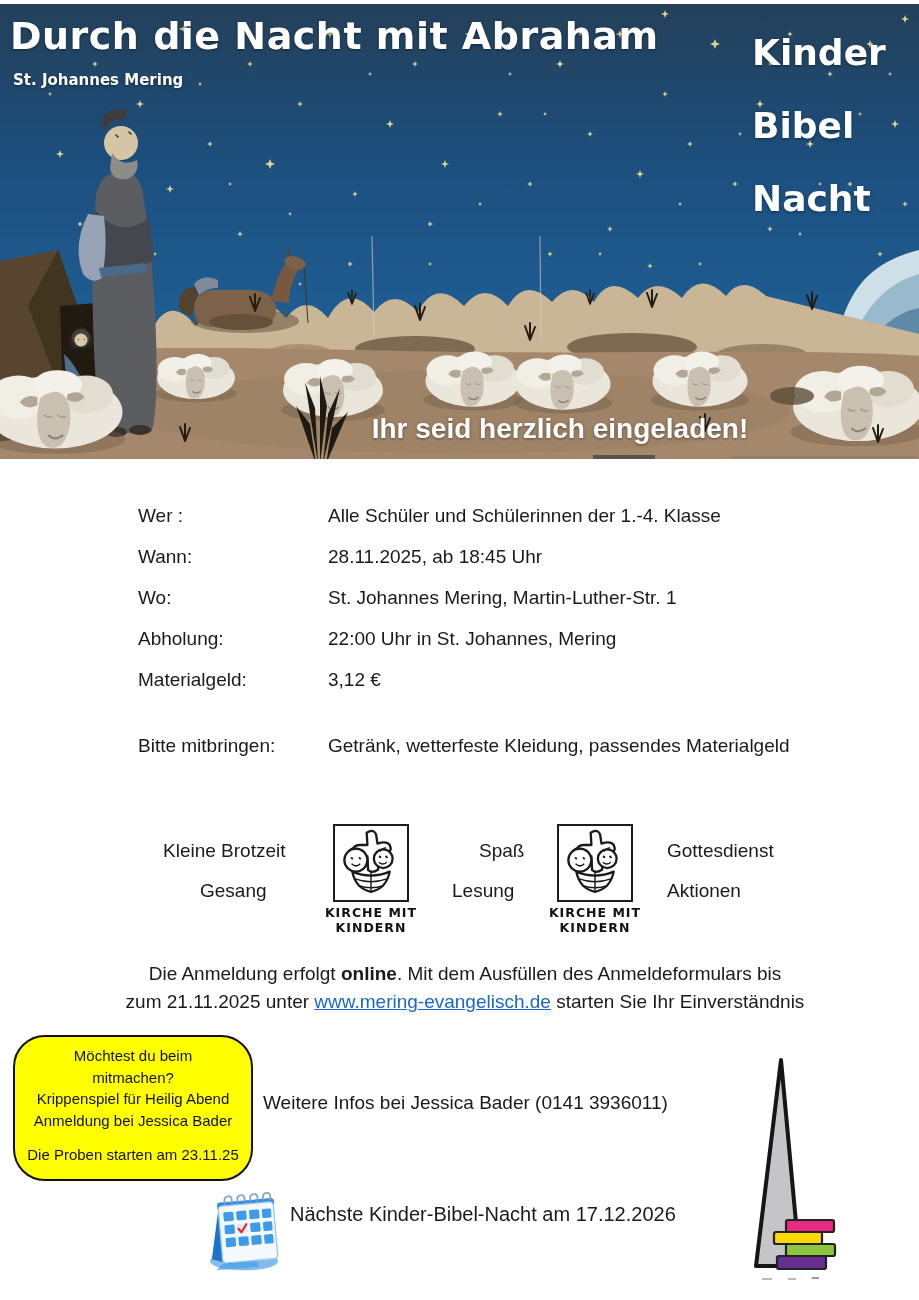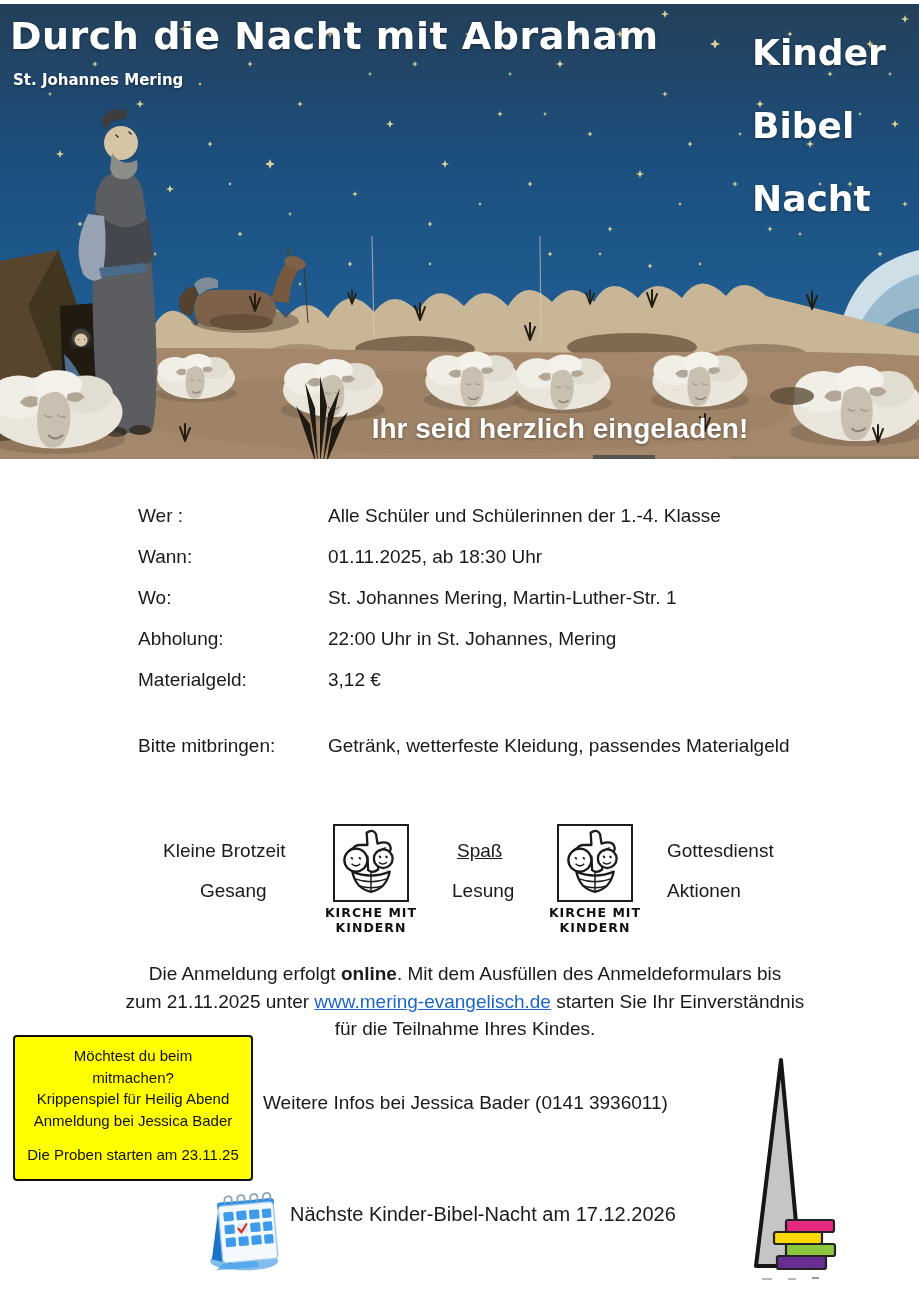--- a/index.html
+++ b/index.html
@@ -32,21 +32,21 @@
                   font-weight:bold; font-size:12.5px; letter-spacing:1px; line-height:15px; color:#111; }
 
   
   #registration { position:absolute; left:80px; top:956px; width:770px; text-align:center;
                   font-size:19px; line-height:27.5px; }
   #registration .lnk { color:#1b66c9; text-decoration:underline; cursor:pointer; }
   #registration b { font-weight:bold; }
 
   
   #bubble { position:absolute; left:13px; top:1031px; width:240px; height:146px; background:#ffff00;
-            border:2.5px solid #111; border-radius:4px; text-align:center; font-size:15px;
+            border:2.5px solid #111; border-radius:32px; text-align:center; font-size:15px;
             line-height:21.5px; padding-top:8px; color:#111; }
   #bubble .foot { margin-top:13px; }
 
   
   #contact   { position:absolute; left:263px; top:1088px; font-size:19px; }
   #next-event{ position:absolute; left:290px; top:1199px; font-size:20px; }
 
   
   #calendar-wrap { position:absolute; left:203px; top:1178px; }
   #tower-wrap { position:absolute; left:748px; top:1048px; }
@@ -258,21 +258,21 @@
     <div id="invitation" class="banner-text">Ihr seid herzlich eingeladen!</div>
   </div>
 
   <div id="details">
     <div class="detail-row">
       <div class="lbl">Wer :</div>
       <div class="val">Alle Schüler und Schülerinnen der 1.-4. Klasse</div>
     </div>
     <div class="detail-row">
       <div class="lbl">Wann:</div>
-      <div class="val">01.11.2025, ab 18:30 Uhr</div>
+      <div class="val">28.11.2025, ab 18:45 Uhr</div>
     </div>
     <div class="detail-row">
       <div class="lbl">Wo:</div>
       <div class="val">St. Johannes Mering, Martin-Luther-Str. 1</div>
     </div>
     <div class="detail-row">
       <div class="lbl">Abholung:</div>
       <div class="val">22:00 Uhr in St. Johannes, Mering</div>
     </div>
     <div class="detail-row">
@@ -280,21 +280,21 @@
       <div class="val">3,12 €</div>
     </div>
     <div class="detail-row gap-top">
       <div class="lbl">Bitte mitbringen:</div>
       <div class="val">Getränk, wetterfeste Kleidung, passendes Materialgeld</div>
     </div>
   </div>
 
   <div class="feat" style="left:163px; top:836px;">Kleine Brotzeit</div>
   <div class="feat" style="left:200px; top:876px;">Gesang</div>
-  <div class="feat" style="left:457px; top:836px;text-decoration:underline;">Spaß</div>
+  <div class="feat" style="left:479px; top:836px;">Spaß</div>
   <div class="feat" style="left:452px; top:876px;">Lesung</div>
   <div class="feat" style="left:667px; top:836px;">Gottesdienst</div>
   <div class="feat" style="left:667px; top:876px;">Aktionen</div>
 
   <div class="logo-box" style="left:333px; top:820px;">
     <svg width="72" height="74" viewBox="0 0 100 100">
       <g stroke="#1a1a1a" stroke-width="3.2" fill="#ffffff" stroke-linejoin="round">
         <path d="M44,8 q9,-6 13,2 l2,13 q13,-4 17,2 q4,8 -4,12 l-13,2 l1,20 q-8,6 -14,1 l-1,-19 l-15,2 q-8,-2 -6,-10 q2,-8 10,-8 l11,0 Z"></path>
         <circle cx="29" cy="46" r="16"></circle>
         <circle cx="67" cy="44" r="13"></circle>
@@ -330,21 +330,20 @@
     </svg>
   </div>
   <div class="logo-caption" style="left:540px; top:901px;">
     <div>KIRCHE MIT</div>
     <div>KINDERN</div>
   </div>
 
   <div id="registration">
     <div><span>Die Anmeldung erfolgt </span><b>online</b><span>. Mit dem Ausfüllen des Anmeldeformulars bis</span></div>
     <div><span>zum 21.11.2025 unter </span><span class="lnk">www.mering-evangelisch.de</span><span> starten Sie Ihr Einverständnis</span></div>
-    <div>für die Teilnahme Ihres Kindes.</div>
   </div>
 
   <div id="bubble">
     <div>Möchtest du beim</div>
     <div>mitmachen?</div>
     <div>Krippenspiel für Heilig Abend</div>
     <div>Anmeldung bei Jessica Bader</div>
     <div class="foot">Die Proben starten am 23.11.25</div>
   </div>
 

